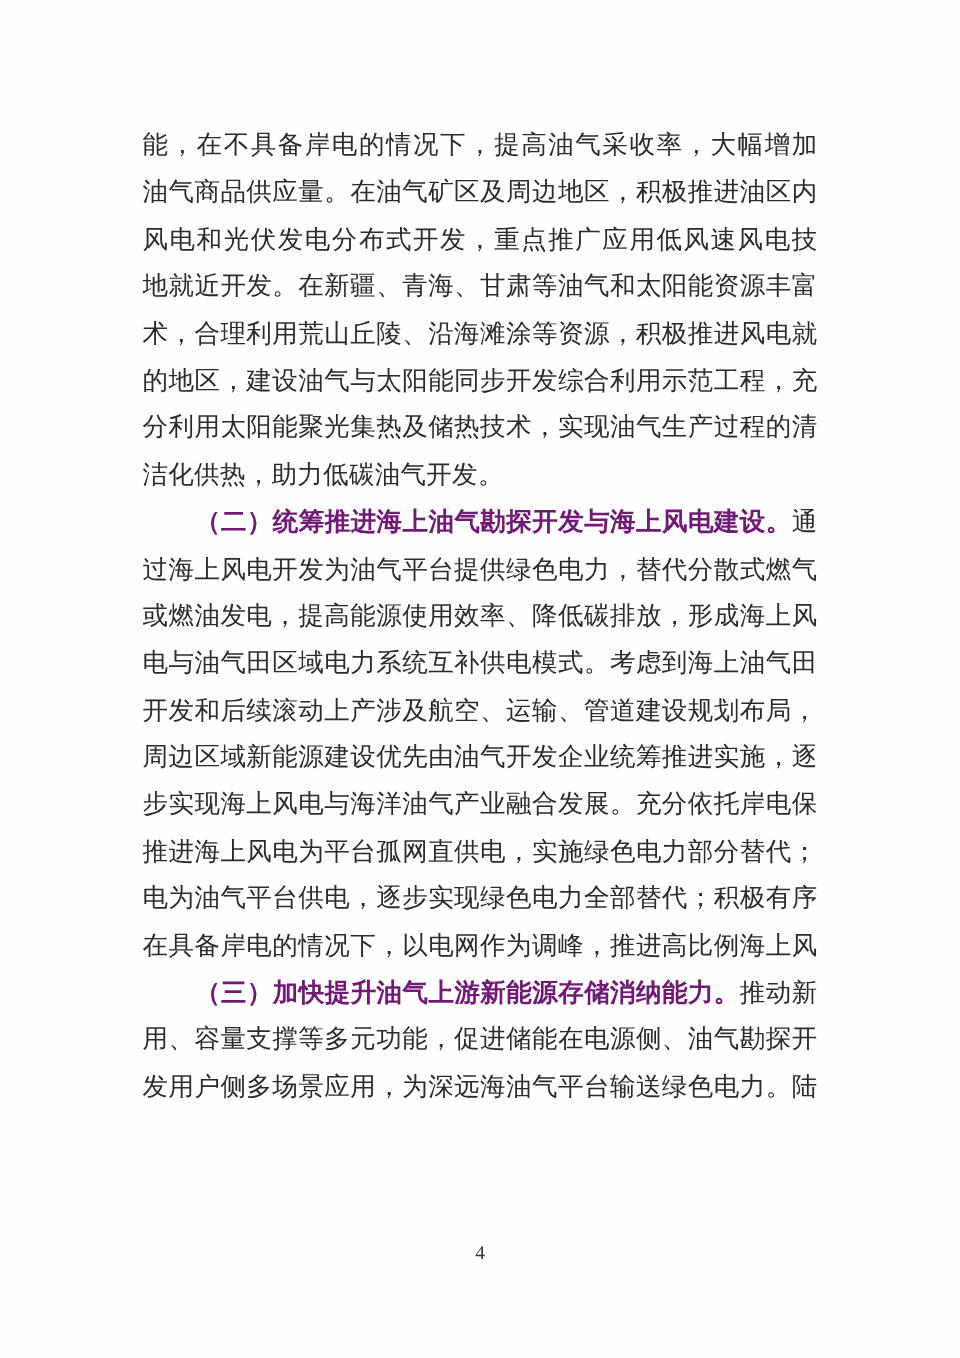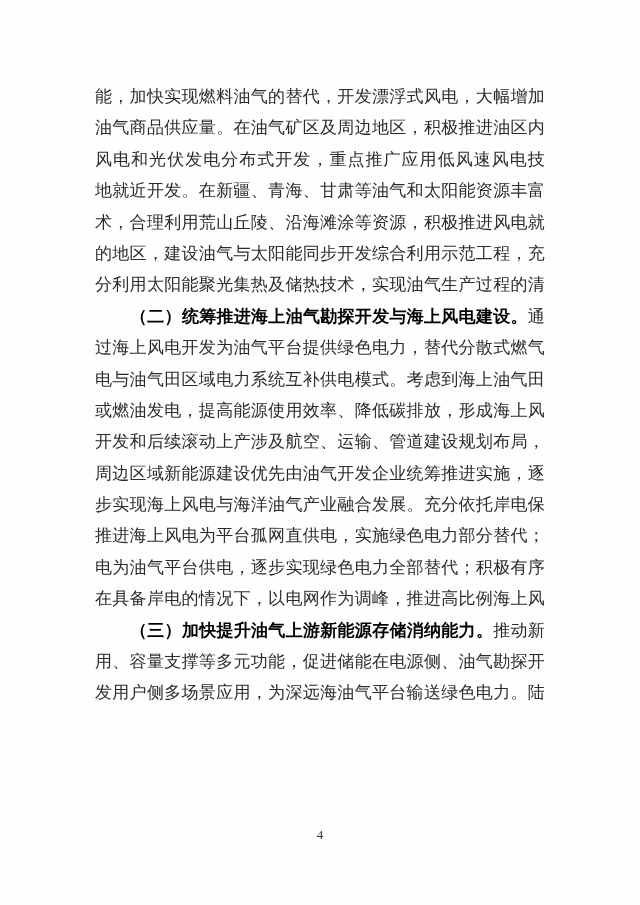--- a/index.html
+++ b/index.html
@@ -34,49 +34,50 @@
     white-space: normal;
     text-align: justify;
     text-align-last: justify;
   }
   .line.indent {
     padding-left: 35px;
     width: 415px;
   }
   .line b {
     font-weight: bold;
-    color: #000000;
+    color: #701a75;
   }
   .page-number {
     position: absolute;
     left: 0;
     top: 827px;
     width: 640px;
     text-align: center;
     font-size: 13px;
     color: #333333;
     font-family: "Liberation Serif", serif;
   }
 </style>
 </head>
 <body>
 
 <div class="page">
   <div class="text-block">
-    <div class="line full">能，加快实现燃料油气的替代，开发漂浮式风电，大幅增加</div>
+    <div class="line full">能，在不具备岸电的情况下，提高油气采收率，大幅增加</div>
     <div class="line full">油气商品供应量。在油气矿区及周边地区，积极推进油区内</div>
     <div class="line full">风电和光伏发电分布式开发，重点推广应用低风速风电技</div>
     <div class="line full">地就近开发。在新疆、青海、甘肃等油气和太阳能资源丰富</div>
     <div class="line full">术，合理利用荒山丘陵、沿海滩涂等资源，积极推进风电就</div>
     <div class="line full">的地区，建设油气与太阳能同步开发综合利用示范工程，充</div>
     <div class="line full">分利用太阳能聚光集热及储热技术，实现油气生产过程的清</div>
+    <div class="line">洁化供热，助力低碳油气开发。</div>
     <div class="line full indent"><b>（二）统筹推进海上油气勘探开发与海上风电建设。</b><span>通</span></div>
     <div class="line full">过海上风电开发为油气平台提供绿色电力，替代分散式燃气</div>
+    <div class="line full">或燃油发电，提高能源使用效率、降低碳排放，形成海上风</div>
     <div class="line full">电与油气田区域电力系统互补供电模式。考虑到海上油气田</div>
-    <div class="line full">或燃油发电，提高能源使用效率、降低碳排放，形成海上风</div>
     <div class="line full">开发和后续滚动上产涉及航空、运输、管道建设规划布局，</div>
     <div class="line full">周边区域新能源建设优先由油气开发企业统筹推进实施，逐</div>
     <div class="line full">步实现海上风电与海洋油气产业融合发展。充分依托岸电保</div>
     <div class="line full">推进海上风电为平台孤网直供电，实施绿色电力部分替代；</div>
     <div class="line full">电为油气平台供电，逐步实现绿色电力全部替代；积极有序</div>
     <div class="line full">在具备岸电的情况下，以电网作为调峰，推进高比例海上风</div>
     <div class="line full indent"><b>（三）加快提升油气上游新能源存储消纳能力。</b><span>推动新</span></div>
     <div class="line full">用、容量支撑等多元功能，促进储能在电源侧、油气勘探开</div>
     <div class="line full">发用户侧多场景应用，为深远海油气平台输送绿色电力。陆</div>
   </div>

